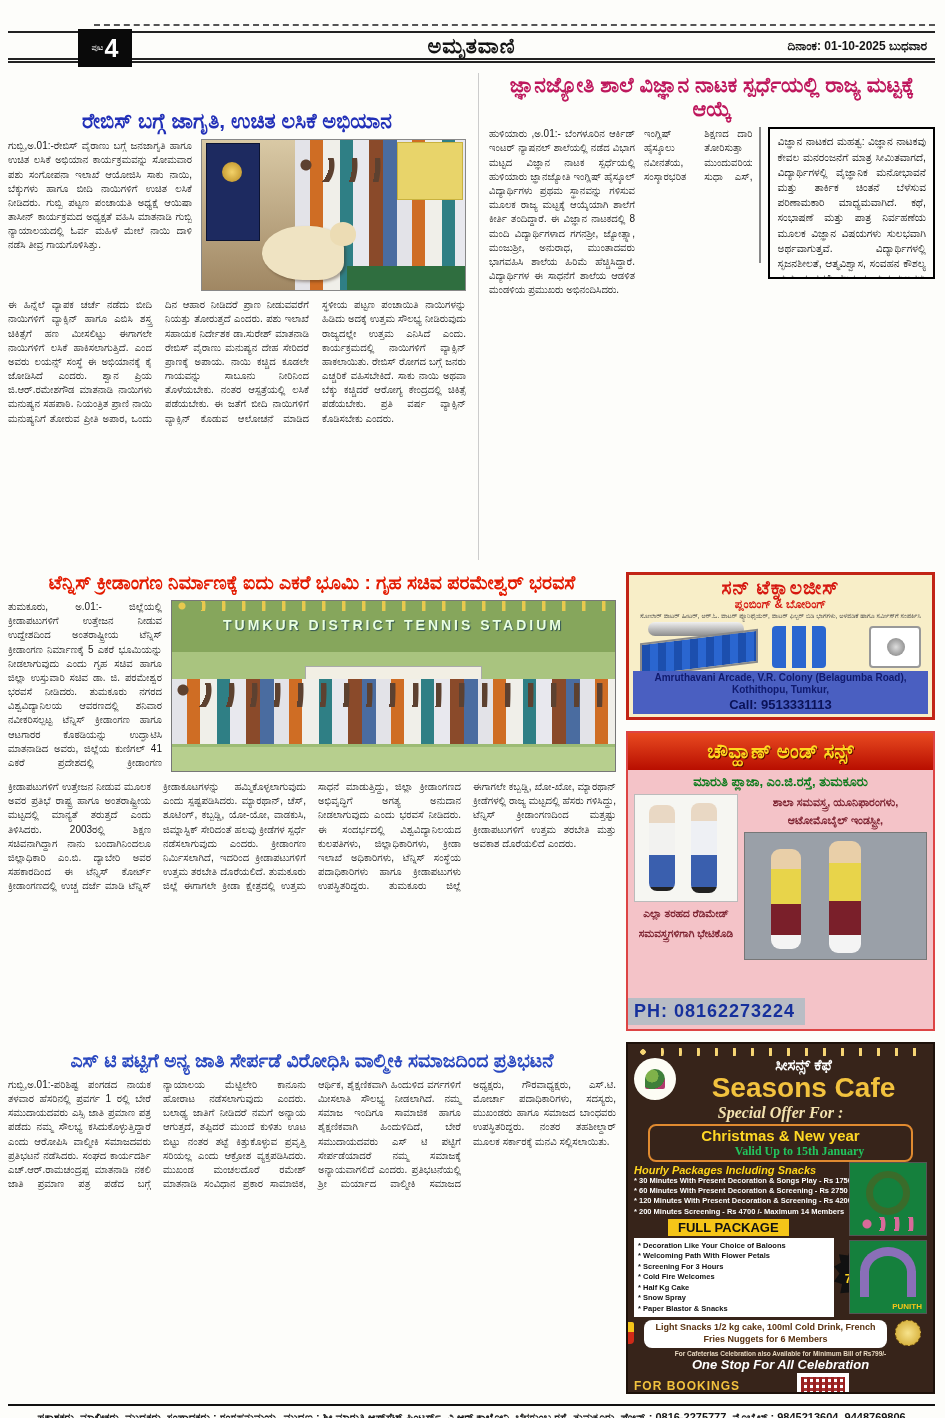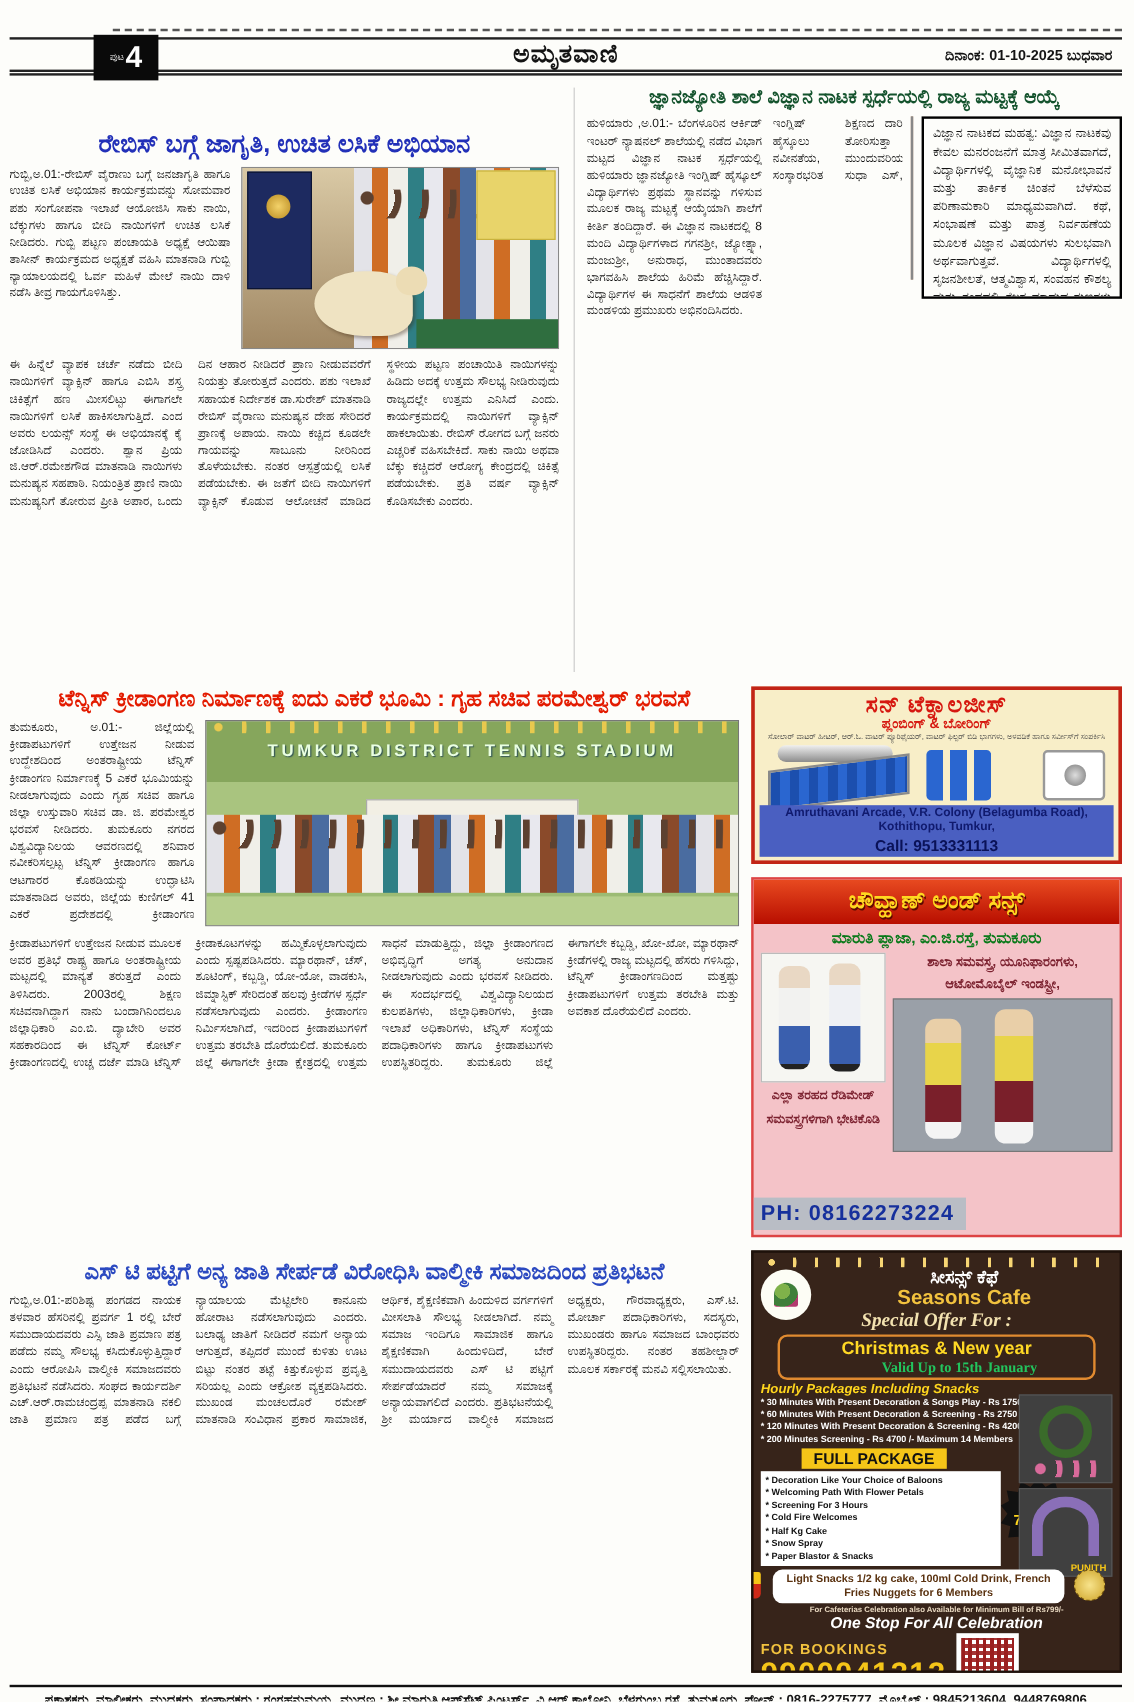--- a/index.html
+++ b/index.html
@@ -15,21 +15,21 @@
   .page-badge{position:absolute;left:70px;top:-4px;width:54px;height:38px;background:#0a0a0a;
               color:#fff;display:flex;align-items:center;justify-content:center;gap:3px;z-index:2;}
   .pg-label{font-size:8px;line-height:1.05;width:10px;word-break:break-all;}
   .pg-num{font-size:25px;font-weight:800;}
   .masthead{flex:1;text-align:center;font-weight:800;font-size:21px;letter-spacing:1px;}
   .hdr-date{position:absolute;right:8px;font-size:12px;font-weight:700;}
 
   
   .hl{font-weight:800;text-align:center;margin:0 0 6px;line-height:1.15;}
   .hl-a{color:#2230b8;font-size:21px;}
-  .hl-b{color:#14532d;font-size:16px;}
+  .hl-b{color:#be185d;font-size:21px;}
   .hl-c{color:#e31b00;font-size:19px;}
   .hl-d{color:#2b49c0;font-size:19px;}
   .bt{font-size:10px;line-height:1.42;text-align:justify;color:#141414;}
   .photo{position:relative;overflow:hidden;border:1px solid #888;}
   .shape{position:absolute;}
 
   
   .sec1{display:flex;gap:12px;margin-top:10px;}
   .artA{width:458px;margin-top:36px;}
   .artB{flex:1;border-left:1px solid #ccc;padding-left:10px;}
@@ -92,39 +92,39 @@
   
   .ad-se{background:#37241a;border:2px solid #1d110a;color:#fff;height:352px;
      padding:4px 6px;position:relative;overflow:hidden;font-size:9px;}
   .se-lights{height:8px;background:repeating-radial-gradient(circle at 9px 4px,#f7d674 0 2.5px,rgba(0,0,0,0) 3px 18px);}
   .se-top{position:relative;text-align:center;padding-left:46px;}
   .se-logo{position:absolute;left:0;top:2px;width:42px;height:42px;border-radius:50%;
      background:#fdfdf5;display:flex;align-items:center;justify-content:center;}
   .se-tree{width:20px;height:20px;border-radius:50% 50% 10% 10%;
      background:radial-gradient(circle at 35% 35%,#7fb24a 0 35%,#3f7f3a 36% 70%,#b23a6e 71%);}
   .se-kn{font-weight:800;font-size:15px;color:#fff;}
-  .se-en{font-weight:800;font-size:17px;color:#f2c23e;line-height:1;}
+  .se-en{font-weight:800;font-size:28px;color:#f2c23e;line-height:1;}
   .se-offer{font-family:"Liberation Serif",serif;font-weight:700;font-style:italic;
      color:#f3e2b0;font-size:16px;text-align:center;margin-top:2px;}
   .se-box{border:2px solid #e08a30;border-radius:8px;margin:2px 14px;text-align:center;padding:1px;}
   .se-xmas{color:#ffd825;font-weight:800;font-size:15px;}
   .se-valid{color:#22c55e;font-weight:800;font-size:12px;font-family:"Liberation Serif",serif;padding-left:38px;}
   .se-hourly{color:#ffd61e;font-weight:800;font-style:italic;font-size:11px;margin-top:2px;}
   .se-pkg{color:#fff;font-weight:700;font-size:7.5px;line-height:1.35;}
   .se-fp-label{display:inline-block;background:#f5c518;color:#111;font-weight:800;
      font-size:13px;padding:1px 10px;margin:2px 0 2px 34px;}
   .se-fp{background:#fff;color:#111;font-weight:700;font-size:7.5px;line-height:1.4;
      width:200px;padding:3px 4px;position:relative;}
   .se-star{position:absolute;right:-62px;top:6px;width:62px;height:62px;background:#111;
      clip-path:polygon(50% 0,60% 12%,73% 5%,77% 19%,92% 17%,89% 31%,100% 37%,91% 48%,100% 61%,87% 65%,90% 80%,76% 79%,71% 93%,59% 86%,50% 100%,41% 86%,29% 93%,24% 79%,10% 80%,13% 65%,0 61%,9% 48%,0 37%,11% 31%,8% 17%,23% 19%,27% 5%,40% 12%);
      display:flex;flex-direction:column;align-items:center;justify-content:center;}
   .se-justat{color:#fff;font-weight:800;font-size:7px;}
   .se-price{color:#ffd61e;font-weight:800;font-size:12px;}
   .se-photos{position:absolute;right:6px;top:118px;width:78px;display:flex;flex-direction:column;gap:4px;}
-  .se-ph{height:74px;background:#404040;border:1px solid #555;position:relative;overflow:hidden;}
+  .se-ph{height:74px;background:#15803d;border:1px solid #555;position:relative;overflow:hidden;}
   .se-snack{background:#fff;border-radius:8px;color:#5a3210;font-weight:800;font-size:9px;
      text-align:center;margin:3px 40px 0 10px;padding:2px 4px;line-height:1.3;position:relative;}
   .se-caf{color:#e8d8c0;font-size:6.5px;font-weight:700;text-align:center;margin-top:2px;}
   .se-onestop{color:#fff;font-weight:800;font-style:italic;font-size:13px;text-align:center;}
   .se-book-row{display:flex;align-items:center;gap:8px;margin-top:1px;}
   .se-book{color:#f2c23e;font-weight:800;font-size:12px;letter-spacing:1px;}
   .se-phone{color:#f5c518;font-weight:800;font-size:26px;line-height:1;letter-spacing:1px;}
   .se-qr{width:52px;height:52px;background:
      repeating-linear-gradient(0deg,rgba(155,31,31,.9) 0 3px,rgba(0,0,0,0) 3px 6px),
      repeating-linear-gradient(90deg,#9b1f1f 0 3px,#fff 3px 6px);border:4px solid #fff;}

